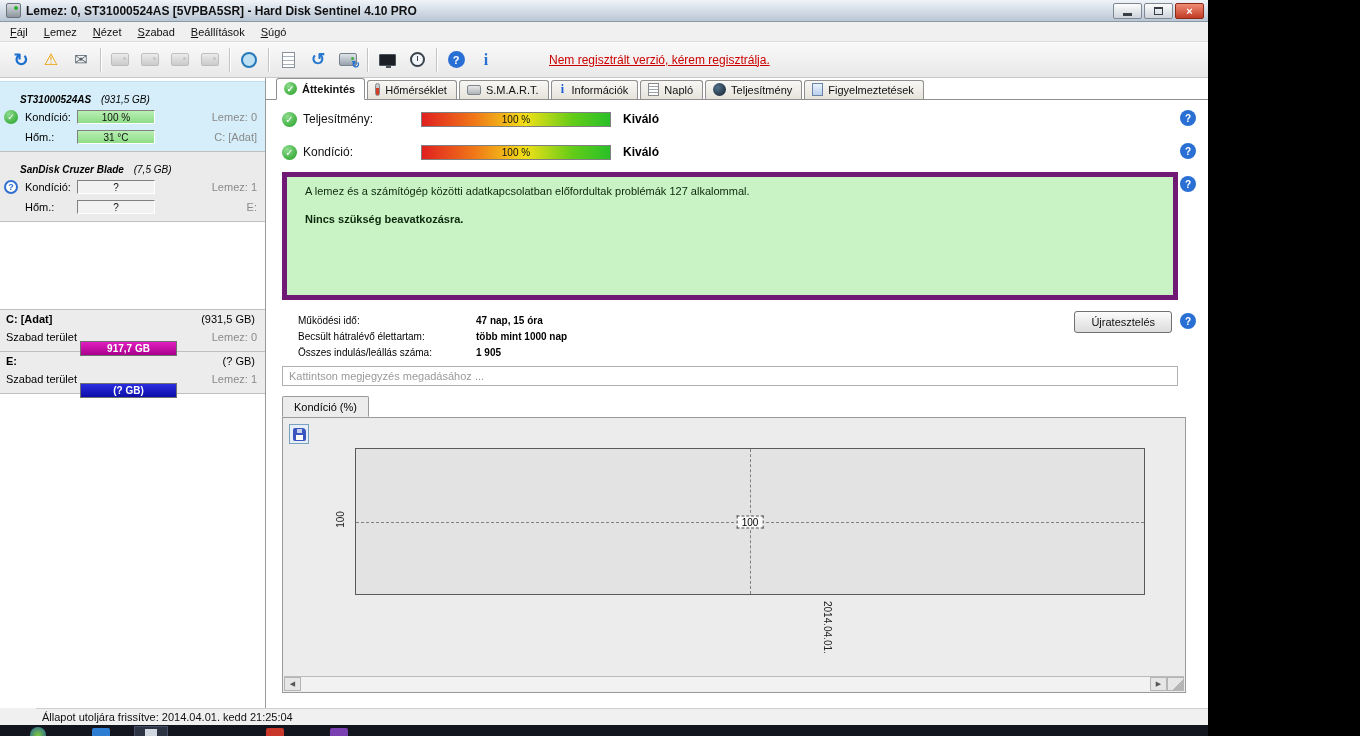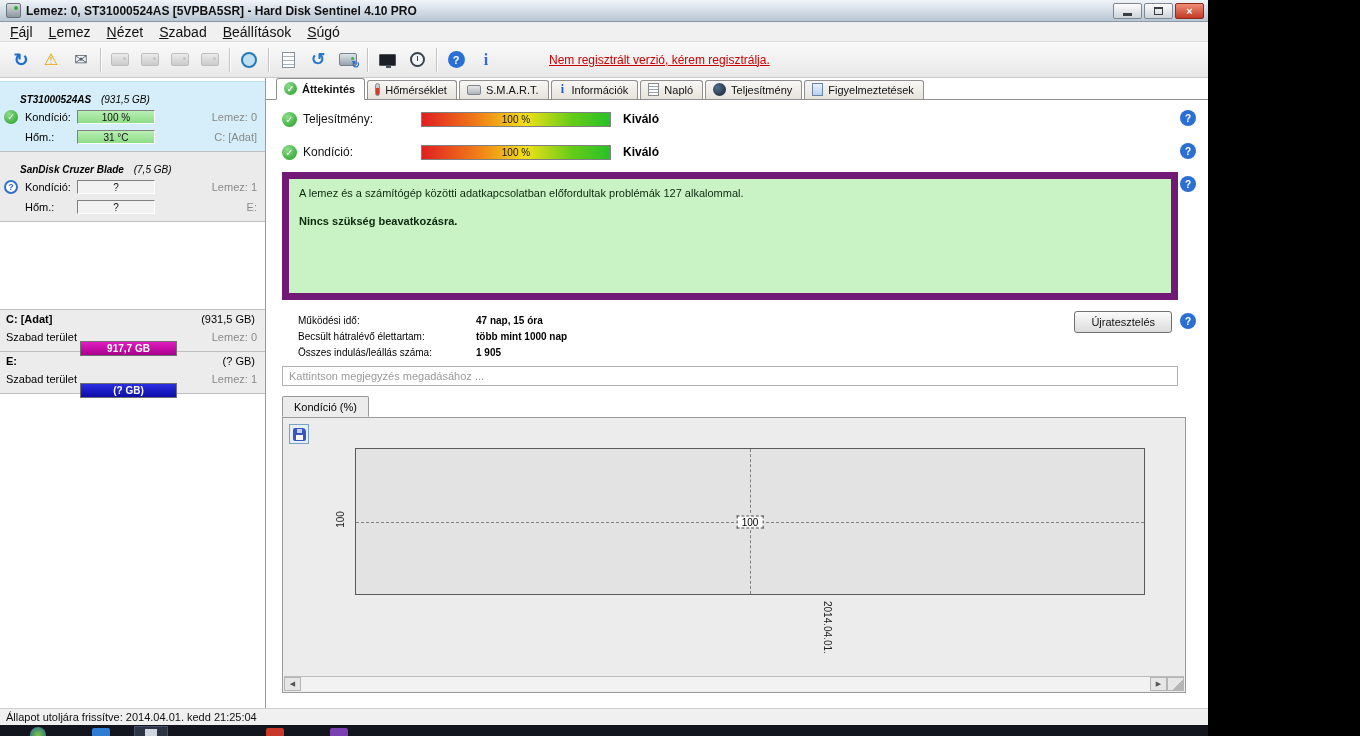--- a/index.html
+++ b/index.html
@@ -16,21 +16,21 @@
   .win-controls { margin-left:auto; display:flex; gap:2px; }
   .wbtn { width:29px; height:16px; border:1px solid #7e8893; border-radius:2px;
           background:linear-gradient(#fdfdfd,#cdd4db); display:flex; align-items:center; justify-content:center;
           font-size:11px; color:#333; cursor:default; }
   .glyph-min { width:9px; height:3px; background:#3a3f45; margin-top:7px; }
   .glyph-max { width:9px; height:8px; border:1px solid #3a3f45; border-top-width:2px; }
   .wbtn.close { background:linear-gradient(#ef8d76,#c23a24); color:#fff; font-weight:bold; border-color:#8d2b1a; }
 
   
   .menubar { height:20px; background:#f0f0f0; border-bottom:1px solid #dcdcdc; display:flex; align-items:center; padding-left:2px; }
-  .menu-item { display:inline-block; padding:2px 8px; font-size:14px; color:#111; }
+  .menu-item { display:inline-block; padding:2px 8px; font-size:11px; color:#111; }
   .menu-item::first-letter { text-decoration:underline; }
 
   
   .toolbar { height:36px; background:linear-gradient(#fafafa,#e8e8e8); border-bottom:1px solid #c8c8c8;
              display:flex; align-items:center; padding:0 6px; }
   .tb { width:30px; height:28px; display:flex; align-items:center; justify-content:center; border-radius:2px; }
   .tb.disabled { opacity:.45; filter:grayscale(1); }
   .tb-sep { width:1px; height:24px; background:#c4c4c4; box-shadow:1px 0 0 #fff; margin:0 4px; }
   .g-refresh { color:#1f6fd0; font-size:18px; font-weight:bold; }
   .g-warning { color:#e8a000; font-size:16px; }
@@ -116,21 +116,21 @@
              color:#fff; font-size:10px; display:flex; align-items:center; justify-content:center; }
   .ov-label { width:118px; margin-left:6px; font-size:12px; color:#111; }
   .meter { width:190px; height:15px; border:1px solid #808080; position:relative; background:#fff; }
   .meter-fill { position:absolute; inset:0;
                 background:linear-gradient(to right,#e02020,#f07818 28%,#f2e018 55%,#64cc18 80%,#28c028); }
   .meter-text { position:absolute; inset:0; display:flex; align-items:center; justify-content:center;
                 font-size:10px; color:#111; }
   .ov-rating { margin-left:12px; font-size:12px; font-weight:bold; }
 
   .msg-box { position:absolute; left:16px; right:30px; top:72px; height:128px; background:#c9f2c5;
-             border:7px solid #701a75; padding:8px 10px; font-size:11px; color:#0c290c; }
+             border:5px solid #701a75; padding:8px 18px; font-size:11px; color:#0c290c; }
   .msg1 { margin-bottom:16px; }
   .msg2 { font-weight:bold; }
 
   .stats { position:absolute; left:32px; top:212px; font-size:10px; }
   .stat-row { height:16px; display:flex; align-items:center; }
   .stat-label { width:178px; }
   .stat-value { font-weight:bold; }
 
   .retest { position:absolute; top:211px; right:36px; height:22px; padding:0 16px; font-size:11px;
             font-family:"Liberation Sans", sans-serif; background:linear-gradient(#fbfbfb,#dcdcdc);
@@ -163,21 +163,21 @@
   .sb-btn { width:17px; background:#e6e6e6; border:1px solid #b5b5b5; font-size:7px; color:#555;
             display:flex; align-items:center; justify-content:center; }
   .sb-track { flex:1; }
   .sb-btn.grip { background:linear-gradient(135deg,#e6e6e6 60%, #b5b5b5 60%); }
 
   .help-c { position:absolute; right:12px; width:16px; height:16px; border-radius:50%; background:#2a6fd4;
             color:#fff; font-size:10px; font-weight:bold; display:flex; align-items:center; justify-content:center; }
 
   
   .statusbar { height:17px; background:#f0f0f0; border-top:1px solid #cfcfcf; display:flex; align-items:center;
-               padding:0 6px; font-size:11px; color:#111; }
+               padding:0 6px; font-size:11px; color:#111;margin-left:36px; }
   .taskbar { height:11px; background:#12151d; position:relative; }
   .tk { position:absolute; bottom:0; }
   .tk-orb { left:30px; width:16px; height:9px; border-radius:8px 8px 0 0; background:radial-gradient(circle at 50% 90%, #7ec93f, #1d5a9e); }
   .tk-a { left:92px; width:18px; height:8px; background:#2d7dd2; border-radius:2px 2px 0 0; }
   .tk-slot { left:134px; width:34px; height:10px; background:#2c3342; border:1px solid #46506a; border-bottom:none; }
   .tk-slot::after { content:""; position:absolute; left:10px; top:2px; width:12px; height:7px; background:#cfd6de; }
   .tk-b { left:266px; width:18px; height:8px; background:#c8372a; border-radius:2px 2px 0 0; }
   .tk-c { left:330px; width:18px; height:8px; background:#7a3fb0; border-radius:2px 2px 0 0; }
 </style>
 </head>

